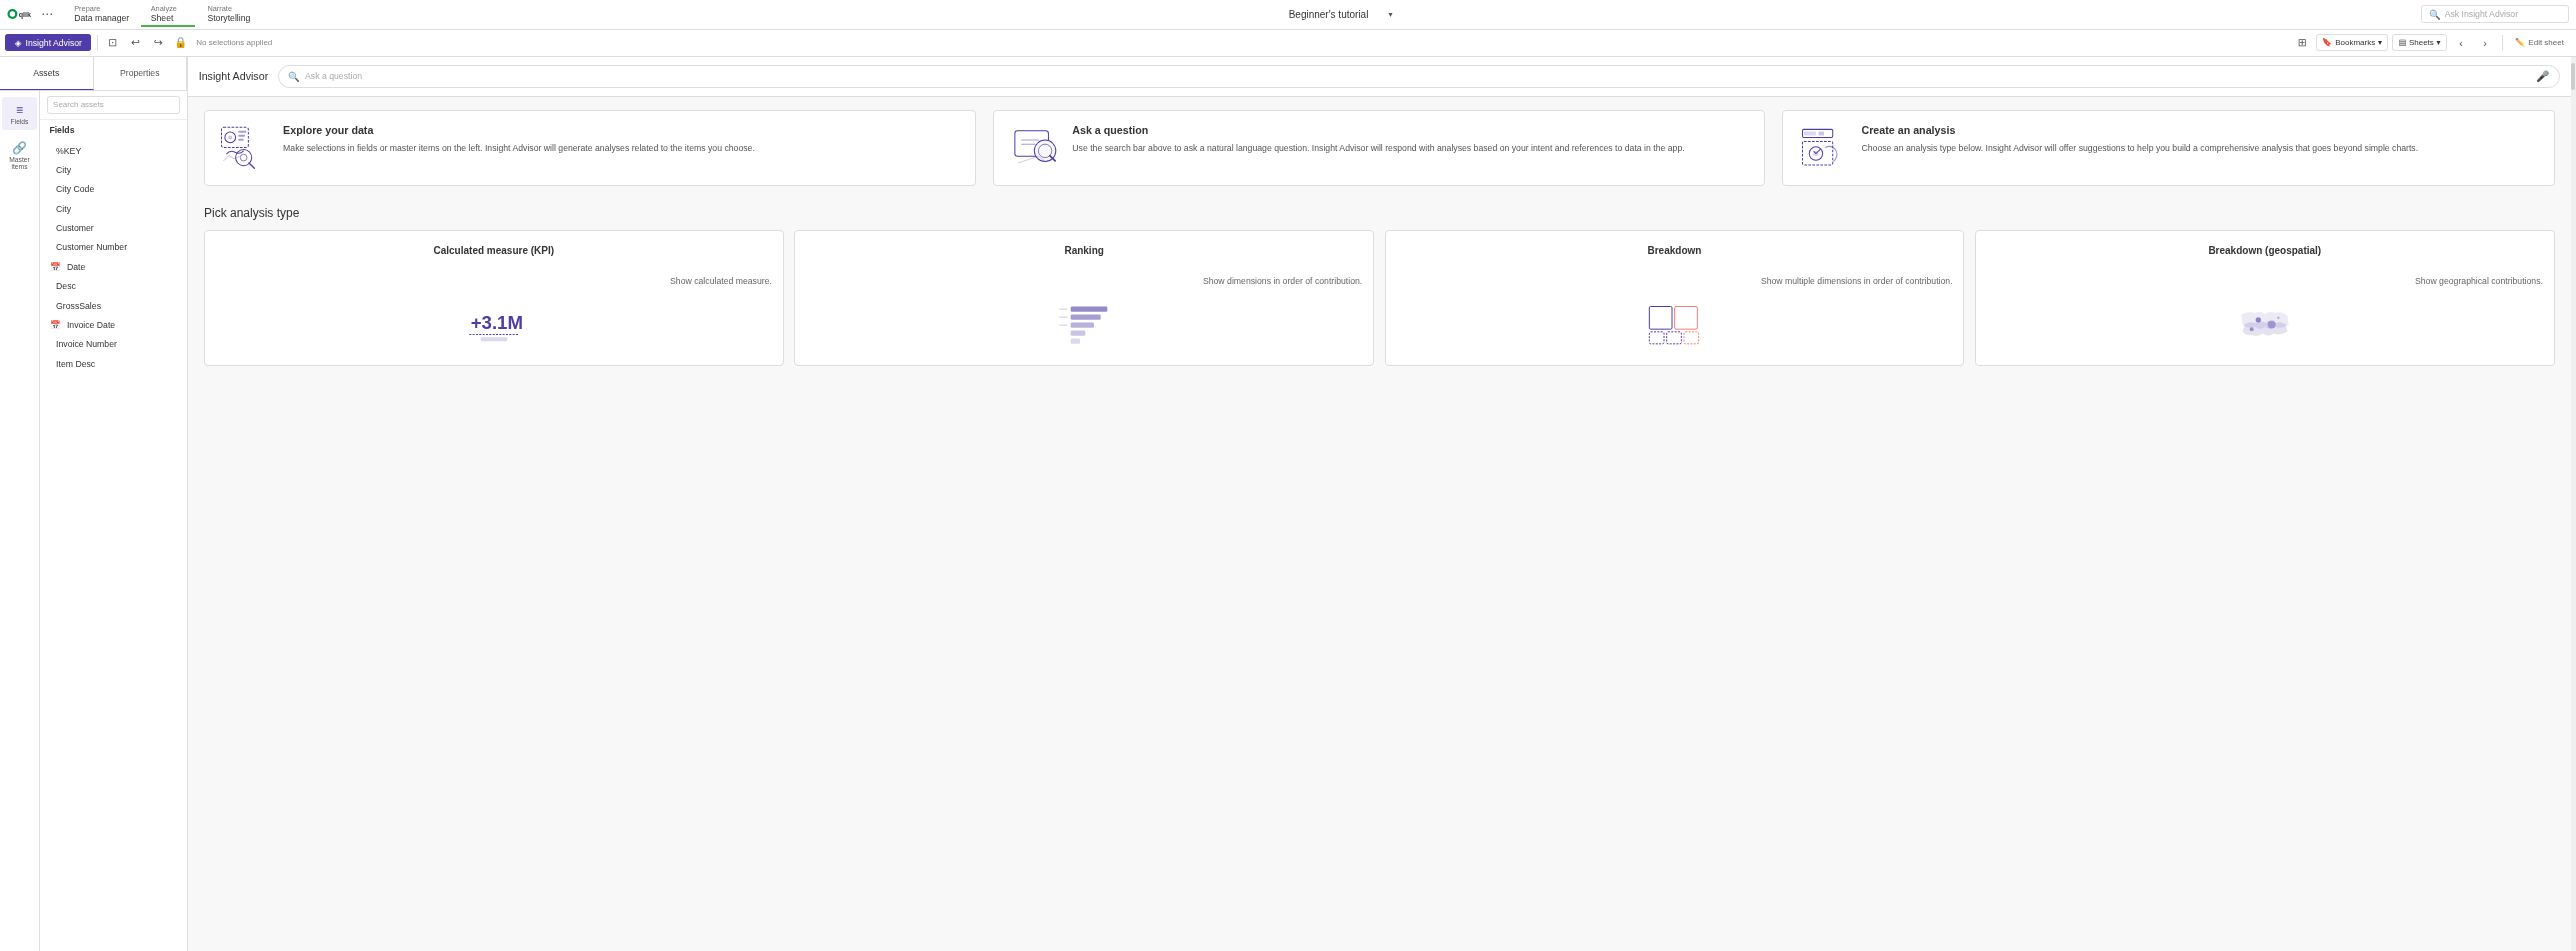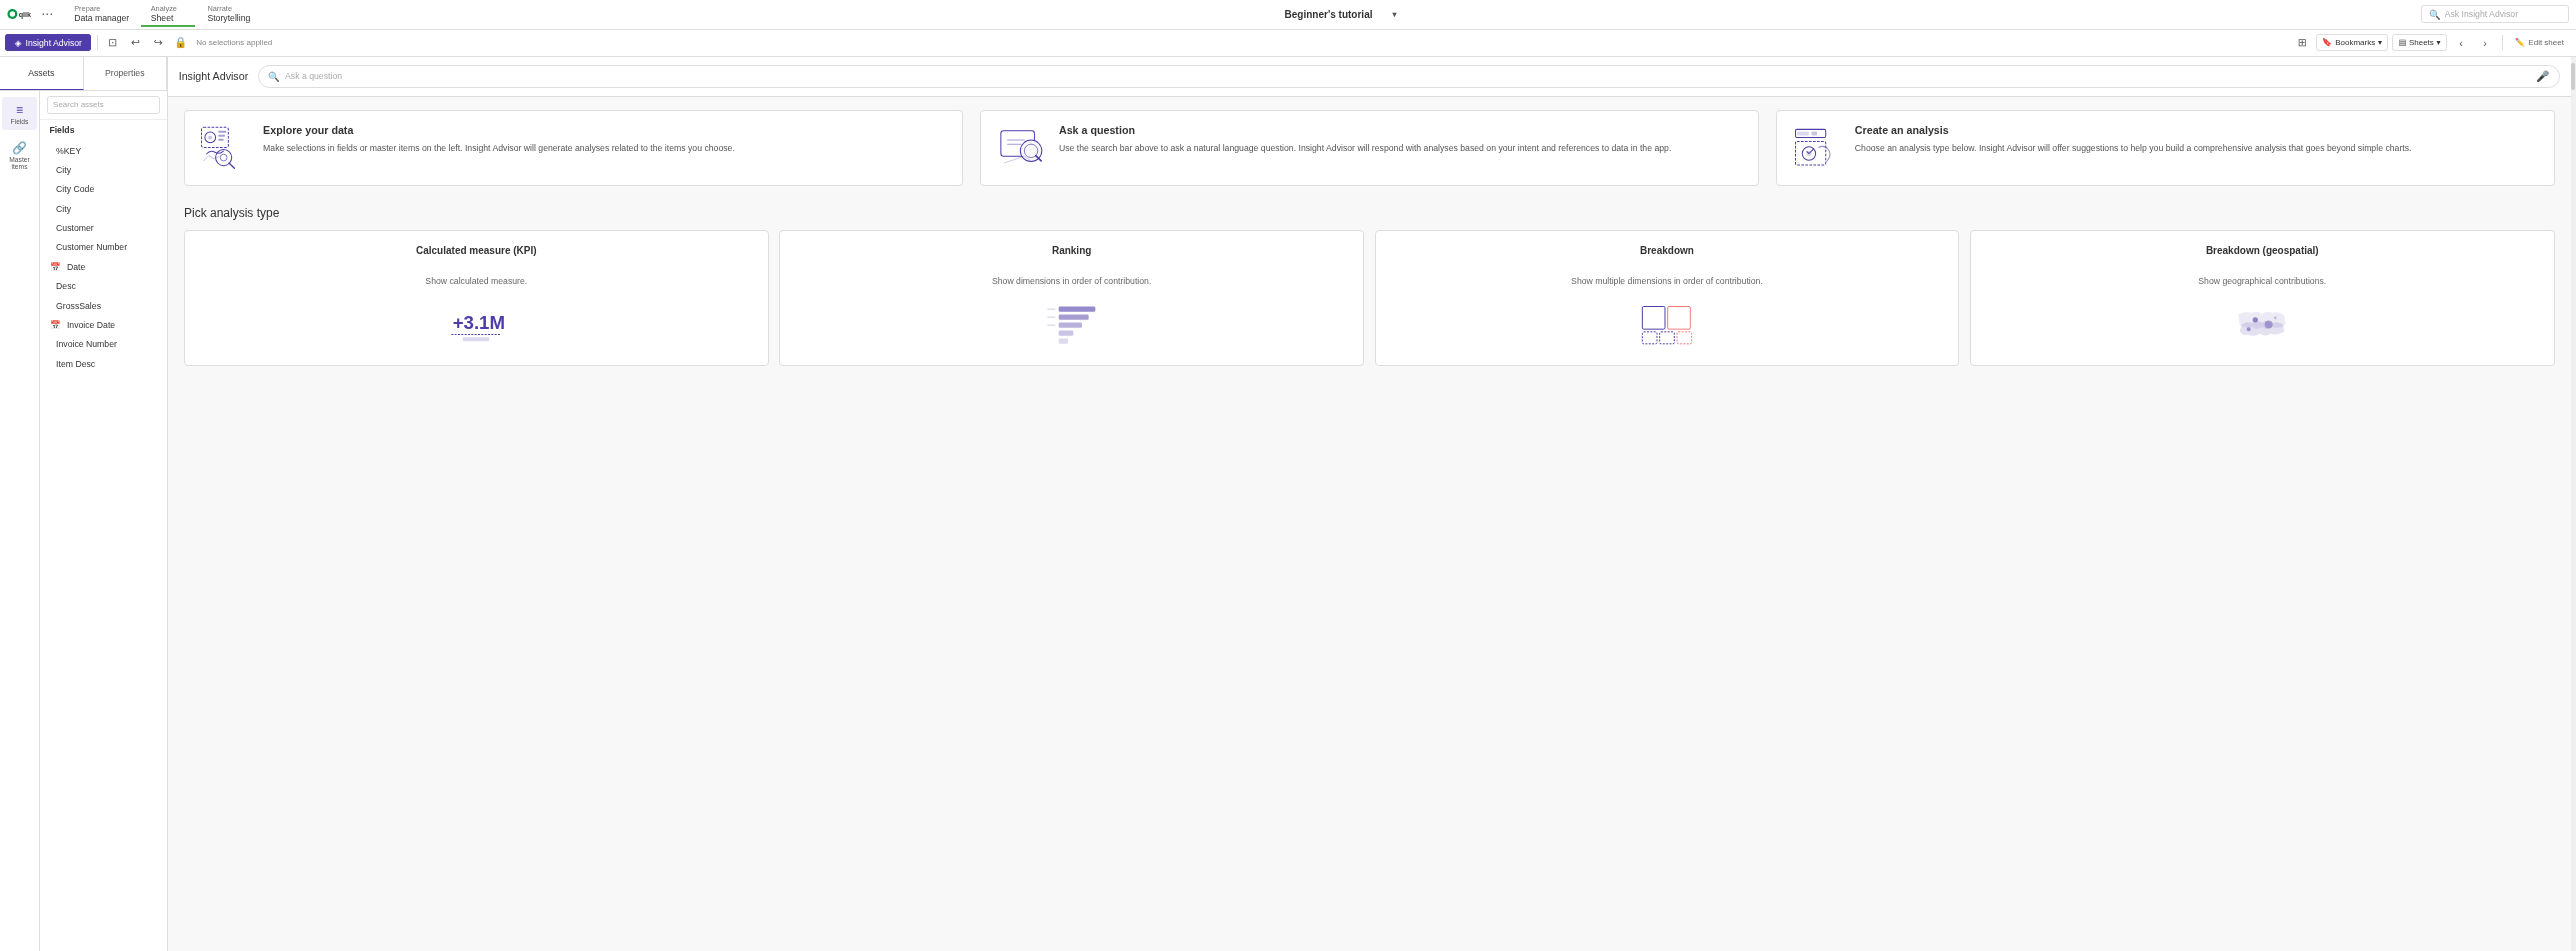--- a/index.html
+++ b/index.html
@@ -51,21 +51,21 @@
     .nav-tab.active { border-bottom-color: #4CAF50; }
     .nav-tab .nav-tab-top { font-size: 7.4px; color: #777; }
     .nav-tab .nav-tab-bottom { font-size: 8.7px; font-weight: 500; color: #333; }
     .nav-tab.active .nav-tab-bottom { color: #333; }
     .nav-center { flex: 1; display: flex; justify-content: center; }
     .nav-title {
       display: flex;
       align-items: center;
       gap: 20px;
       font-size: 10px;
-      font-weight: 700;
+      font-weight: 400;
       cursor: pointer;
     }
     .nav-title .chevron { font-size: 8px; color: #555; }
     .nav-right {
       display: flex;
       align-items: center;
       gap: 5.4px;
     }
     .search-bar-top {
       display: flex;
@@ -145,21 +145,21 @@
 
     
     .main-layout {
       display: flex;
       height: calc(100vh - 56px);
       overflow: hidden;
     }
 
     
     .sidebar {
-      width: 168px;
+      width: 188px;
       background: #fff;
       border-right: 0.7px solid #ddd;
       display: flex;
       flex-direction: column;
       flex-shrink: 0;
     }
     .sidebar-tabs {
       display: flex;
       border-bottom: 0.7px solid #ddd;
       height: 34px;
@@ -368,20 +368,21 @@
       font-size: 10px;
       font-weight: 600;
       color: #333;
       margin-bottom: 19px;
     }
     .analysis-card .ac-desc {
       font-size: 8.7px;
       color: #666;
       margin-bottom: 10.7px;
       line-height: 1.4;
+      text-align: right;
     }
     .analysis-card .ac-visual {
       height: 54px;
       display: flex;
       align-items: center;
       justify-content: center;
     }
 
     
     .icon-svg { width: 54px; height: 47px; }

